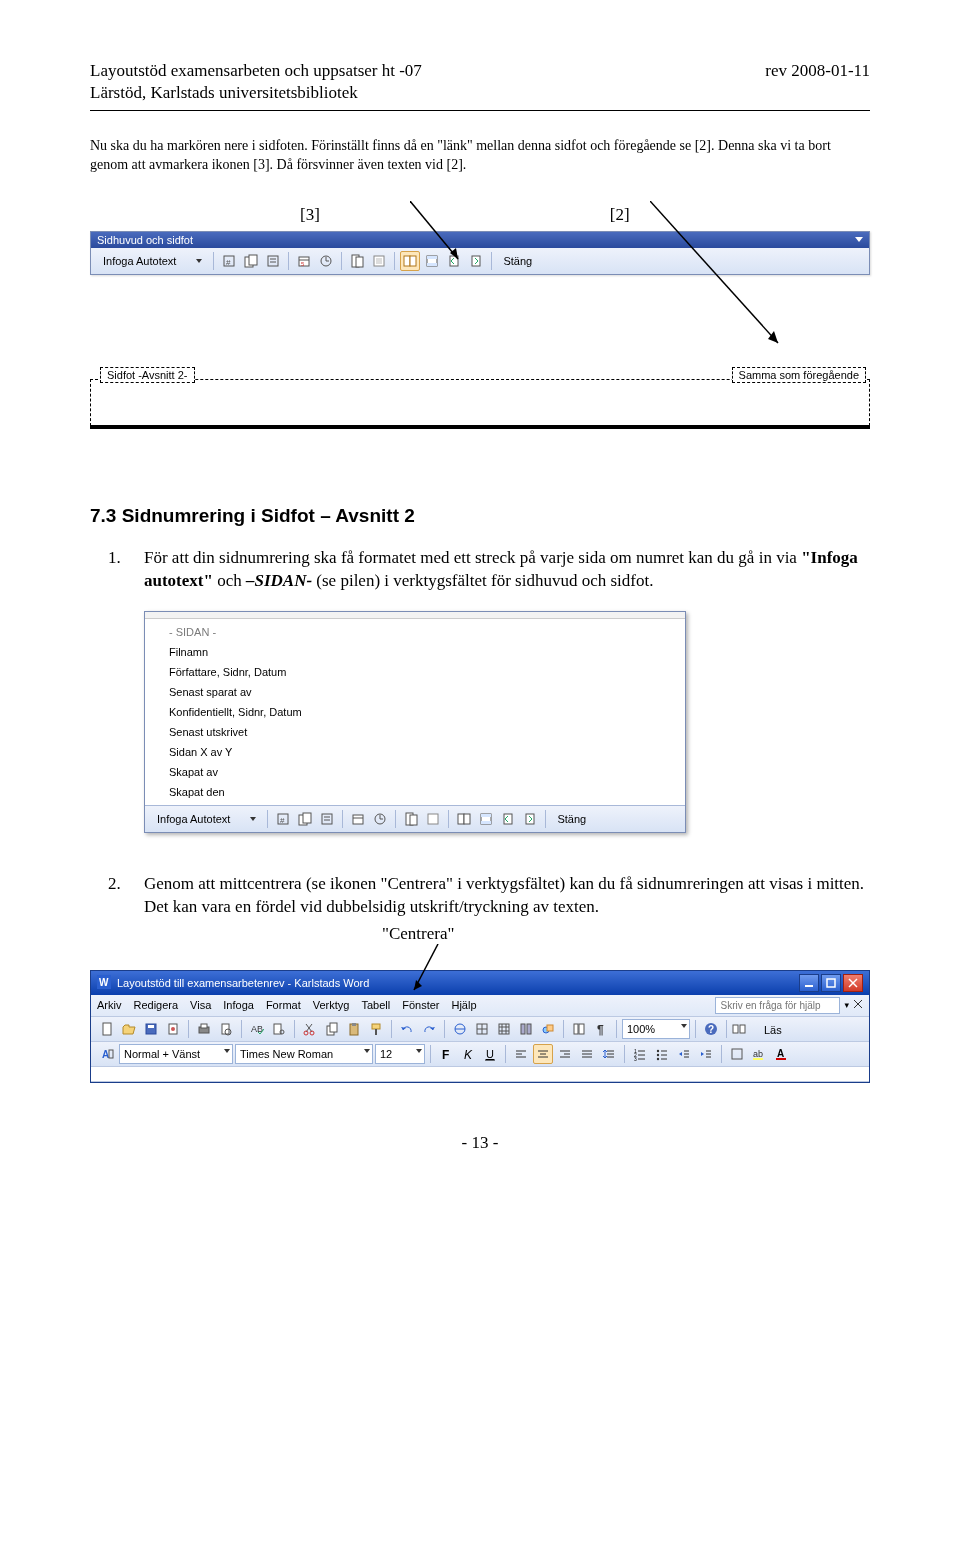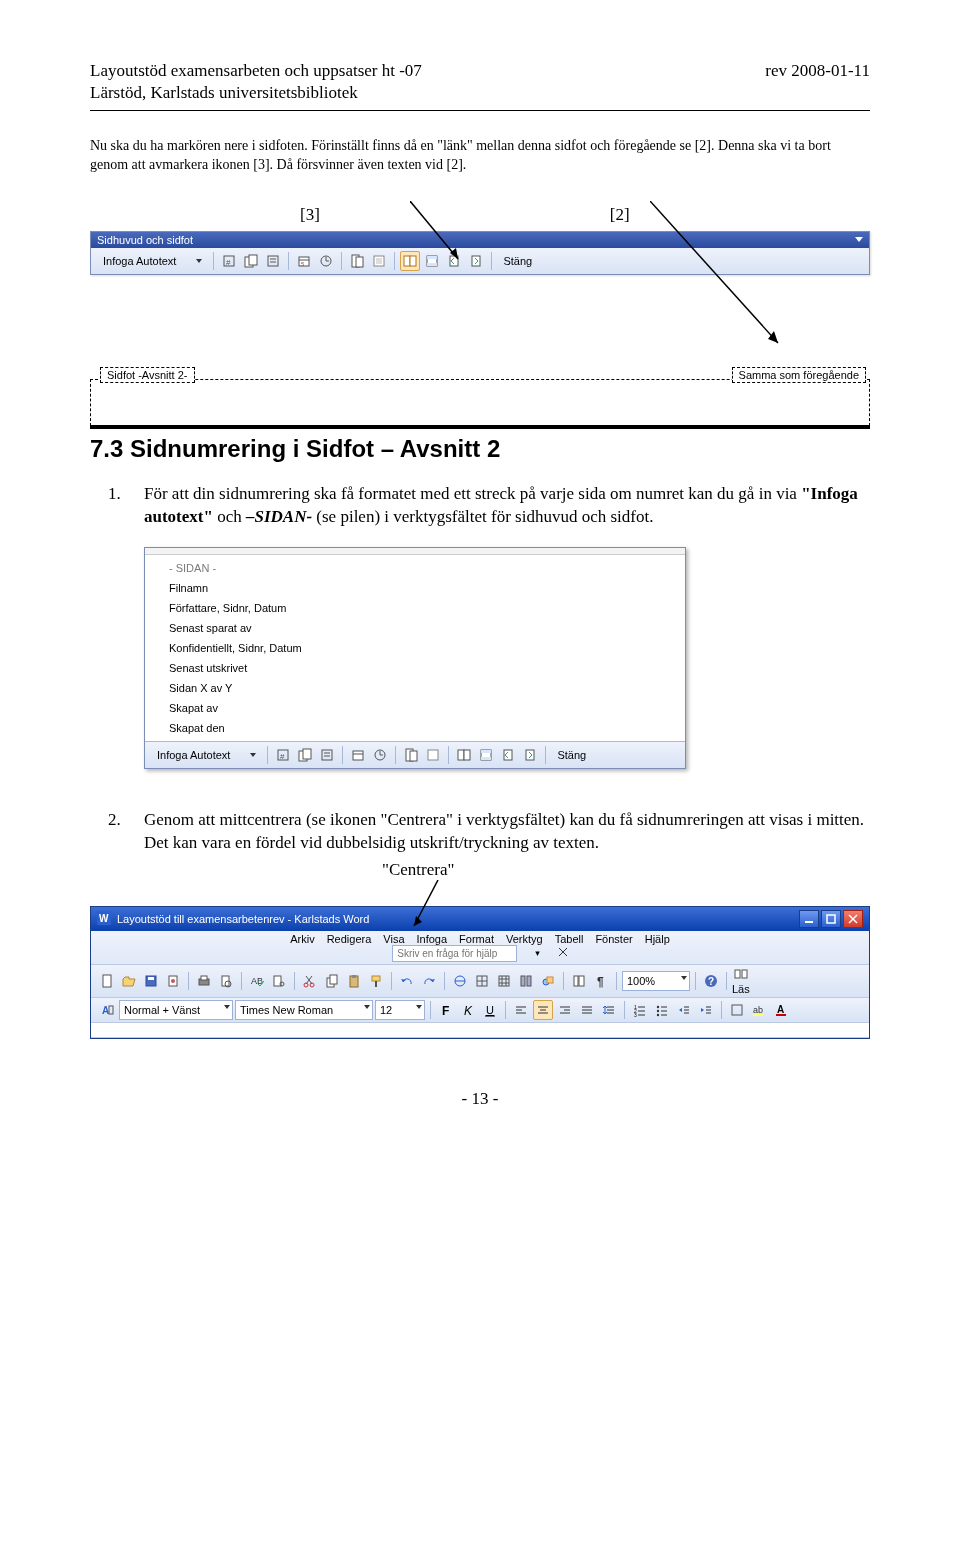--- a/index.html
+++ b/index.html
@@ -122,21 +122,22 @@
     padding: 1px 6px;
   }
   .thick-line {
     position: absolute;
     left: 0; right: 0; top: 60px;
     border-top: 4px solid #000;
   }
   .sect-head {
     font-family: Arial, sans-serif;
     font-weight: bold;
-    font-size: 24px;
+    font-size: 19px;
+    margin-top: 70px;
   }
   .list-item {
     display: flex;
     font-size: 17px;
     margin-top: 20px;
     line-height: 1.35;
   }
   .list-num {
     width: 36px;
     flex-shrink: 0;
@@ -202,24 +203,23 @@
   .word-title .wicons { display:flex; gap:2px; }
   .wicon { width: 18px; height: 16px; background: linear-gradient(#6f9aee,#2a5fcf); border: 1px solid #1a3d8a; display:flex; align-items:center; justify-content:center; }
   .wicon.close { background: linear-gradient(#f17f6f,#d13a28); border-color:#a12010; }
   .word-menu {
     background: linear-gradient(#eef2fb, #e0e9f8);
     padding: 2px 6px;
     display: flex;
     justify-content: space-between;
     align-items: center;
     border-bottom: 1px solid #bcc9e2;
-    flex-direction: column;
   }
   .word-menu .menus { display:flex; gap: 12px; }
-  .word-menu .help { display:flex; align-items:center; gap:18px; }
+  .word-menu .help { display:flex; align-items:center; gap:4px; }
   .help-input {
     font-family: Tahoma, Arial, sans-serif;
     font-size: 10px;
     width: 115px;
     height: 15px;
     border: 1px solid #9bb3d9;
     background: #fff;
     color: #888;
     padding: 0 4px;
   }
@@ -698,21 +698,21 @@
           <span class="cdd"></span>
       </div>
       <span class="sep"></span>
       <span class="ico">
           <svg width="14" height="14">
             <circle cx="7" cy="7" r="6" fill="#4a6bbd"></circle>
             <text x="4" y="11" font-size="10" fill="#fff" font-weight="bold">?</text>
           </svg>
         </span>
       <span class="sep"></span>
-      <span style="display:flex;align-items:center;gap:2px;flex-direction:column;">
+      <span style="display:flex;align-items:flex-end;gap:18px;">
         <svg width="14" height="14">
             <rect x="1" y="3" width="5" height="8" fill="#fff" stroke="#555"></rect>
             <rect x="8" y="3" width="5" height="8" fill="#fff" stroke="#555"></rect>
           </svg>
         <span>Läs</span>
       </span>
     </div>
     <div class="word-tb2">
       <span class="ico">
           <svg width="14" height="14">

